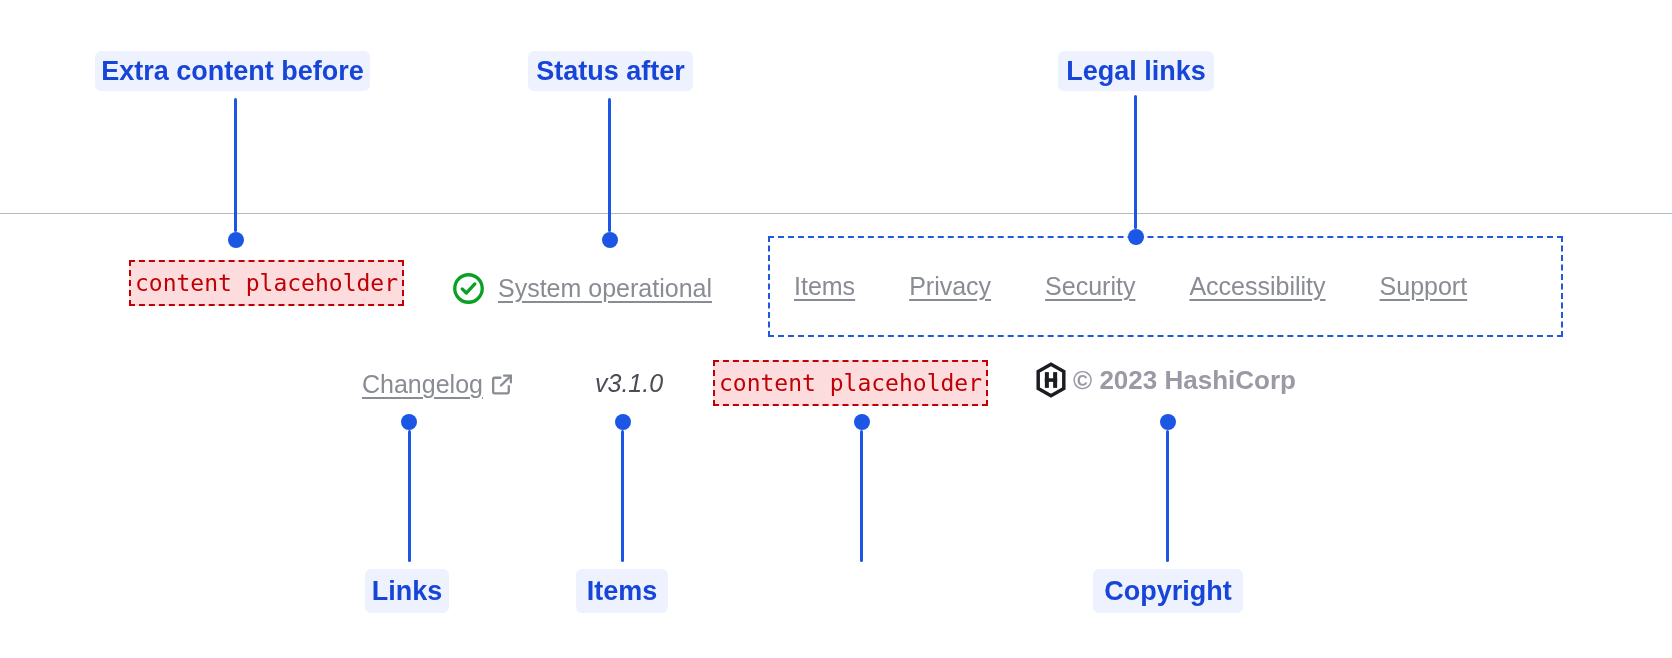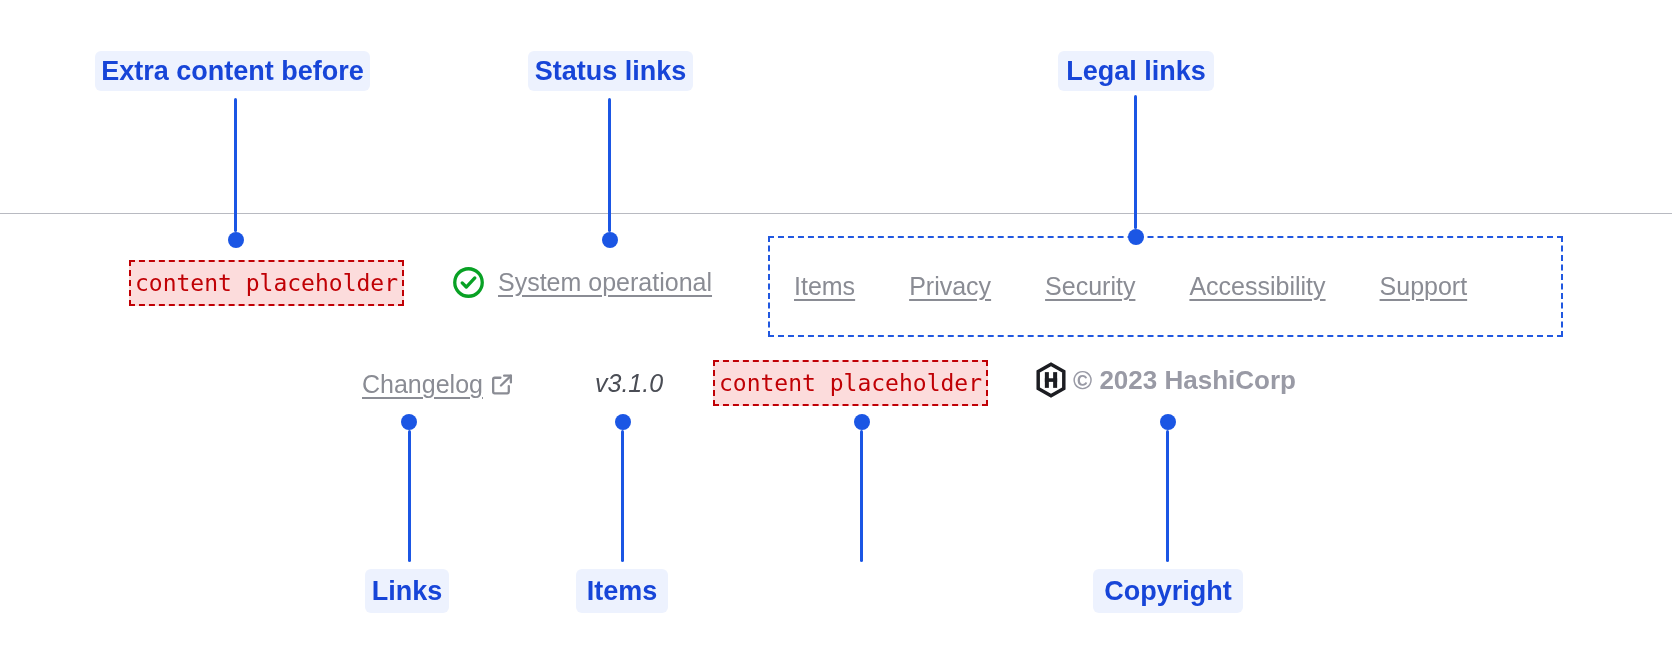--- a/index.html
+++ b/index.html
@@ -105,21 +105,21 @@
 <body>
 
 <div class="canvas">
 
   <div class="divider"></div>
 
   <div class="placeholder-box" style="left:129px; top:260px; width:275px; height:46px;">
     <span>content placeholder</span>
   </div>
 
-  <div class="status-wrap" style="left:452px; top:264px; height:36px;">
+  <div class="status-wrap" style="left:452px; top:270px; height:36px;">
     <span class="icon">
       <svg width="33" height="33" viewBox="0 0 24 24" fill="none">
         <circle cx="12" cy="12" r="10" stroke="#08a124" stroke-width="2.4"></circle>
         <path d="M7.4 12.3l3 3 6.2-6.6" stroke="#08a124" stroke-width="2.4" stroke-linecap="round" stroke-linejoin="round"></path>
       </svg>
     </span>
     <span class="ghost-link">System operational</span>
   </div>
 
   <div class="legal-box" style="left:768px; top:236px; width:795px; height:101px;">
@@ -156,21 +156,21 @@
         <rect x="7.4" y="12.2" width="9.2" height="2.7" fill="#1c1d22"></rect>
       </svg>
     </span>
     <span class="copyright-text">© 2023 HashiCorp</span>
   </div>
 
   <div class="callout-label" style="left:95px; top:51px; width:275px; height:40px;">Extra content before</div>
   <div class="callout-line" style="left:234px; top:98px; height:134px;"></div>
   <div class="callout-dot" style="left:228px; top:232px;"></div>
 
-  <div class="callout-label" style="left:528px; top:51px; width:165px; height:40px;">Status links</div>
+  <div class="callout-label" style="left:528px; top:51px; width:165px; height:40px;">Status after</div>
   <div class="callout-line" style="left:608px; top:98px; height:134px;"></div>
   <div class="callout-dot" style="left:602px; top:232px;"></div>
 
   <div class="callout-label" style="left:1058px; top:51px; width:156px; height:40px;">Legal links</div>
   <div class="callout-line" style="left:1134px; top:95px; height:134px;"></div>
   <div class="callout-dot" style="left:1128px; top:229px;"></div>
 
   <div class="callout-dot" style="left:401px; top:414px;"></div>
   <div class="callout-line" style="left:408px; top:430px; height:132px;"></div>
   <div class="callout-label" style="left:365px; top:569px; width:84px; height:44px;">Links</div>

